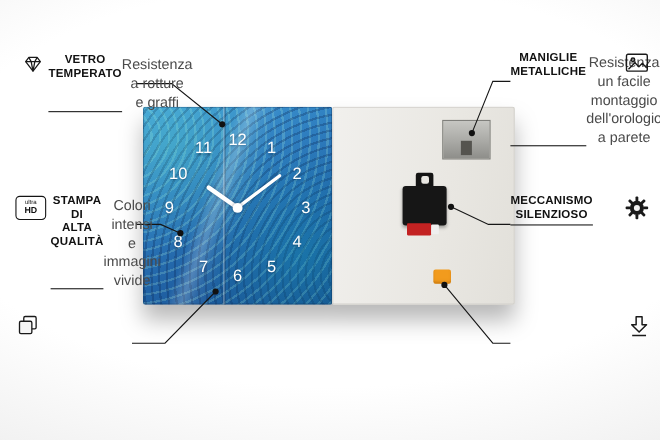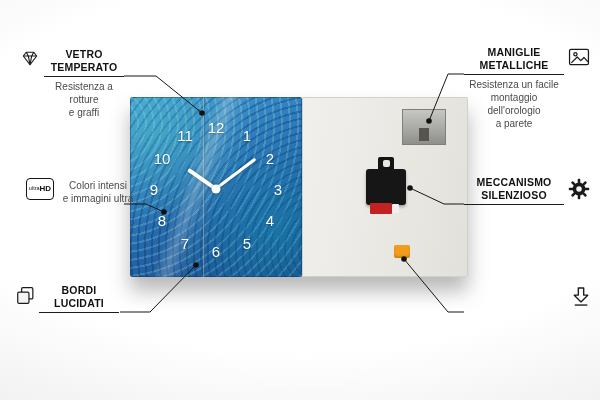--- a/index.html
+++ b/index.html
@@ -56,29 +56,29 @@
   .mech-battery-tip{position:absolute;left:26px;top:47px;width:7px;height:9px;background:#efefef;border-radius:1px;}
   .spacer{position:absolute;left:92px;top:148px;width:16px;height:13px;background:#f29b1d;border-radius:2px;
     box-shadow:inset 0 -2px 2px rgba(150,80,0,0.35);}
   
   .leaders{position:absolute;left:0;top:0;width:600px;height:400px;pointer-events:none;}
   .leaders polyline{fill:none;stroke:#161616;stroke-width:1;}
   .leaders circle{fill:#111;}
   
   .callout{position:absolute;display:flex;gap:4px;align-items:flex-start;color:#111;}
   .callout .icon{flex:0 0 auto;margin-top:2px;display:flex;align-items:center;justify-content:center;}
-  .callout .txt{display:flex;flex-direction:column;}
+  .callout .txt{display:flex;flex-direction:row;}
   .callout .title{font-weight:bold;font-size:10.5px;line-height:1.2;text-align:center;
     white-space:pre-line;border-bottom:1px solid #1c1c1c;padding-bottom:3px;letter-spacing:0.2px;}
-  .callout .sub{font-size:10px;line-height:1.3;color:#4a4a4a;text-align:center;
+  .callout .sub{font-size:13px;line-height:1.3;color:#4a4a4a;text-align:center;
     white-space:pre-line;margin-top:3px;}
   .callout.left .txt{width:80px;}
   .callout.right .txt{width:100px;}
   .ultrahd{width:26px;height:20px;border:1.5px solid #141414;border-radius:4px;
-    display:flex;align-items:center;justify-content:center;line-height:1;margin-left:12px;}
+    display:flex;flex-direction:column;align-items:center;justify-content:center;line-height:1;}
   .ultrahd .u{font-size:5.5px;}
   .ultrahd .h{font-size:8px;font-weight:bold;}
 </style>
 </head>
 <body>
 
 <div class="canvas">
 
   <div class="product">
     <div class="clock-front">
@@ -142,35 +142,35 @@
 e graffi</div>
     </div>
   </div>
 
   <div class="callout left" style="left:14px;top:176px;">
     <span class="icon ultrahd">
       <span class="u">ultra</span>
       <span class="h">HD</span>
     </span>
     <div class="txt">
+      <div class="title">STAMPA DI
+ALTA QUALITÀ</div>
       <div class="sub">Colori intensi
-e immagini ultra</div>
+e immagini vivide</div>
     </div>
   </div>
 
   <div class="callout left" style="left:16px;top:284px;">
     <span class="icon">
       <svg viewBox="0 0 22 22" width="19" height="19" fill="none" stroke="#1a1a1a" stroke-width="1.4">
         <rect x="6.5" y="2" width="13" height="13" rx="1.5"></rect>
         <rect x="2" y="7" width="13" height="13" rx="1.5" fill="#f5f5f5"></rect>
       </svg>
     </span>
     <div class="txt">
-      <div class="title">BORDI
-LUCIDATI</div>
     </div>
   </div>
 
   <div class="callout right" style="right:10px;top:46px;">
     <div class="txt">
       <div class="title">MANIGLIE
 METALLICHE</div>
       <div class="sub">Resistenza un facile
 montaggio dell'orologio
 a parete</div>

